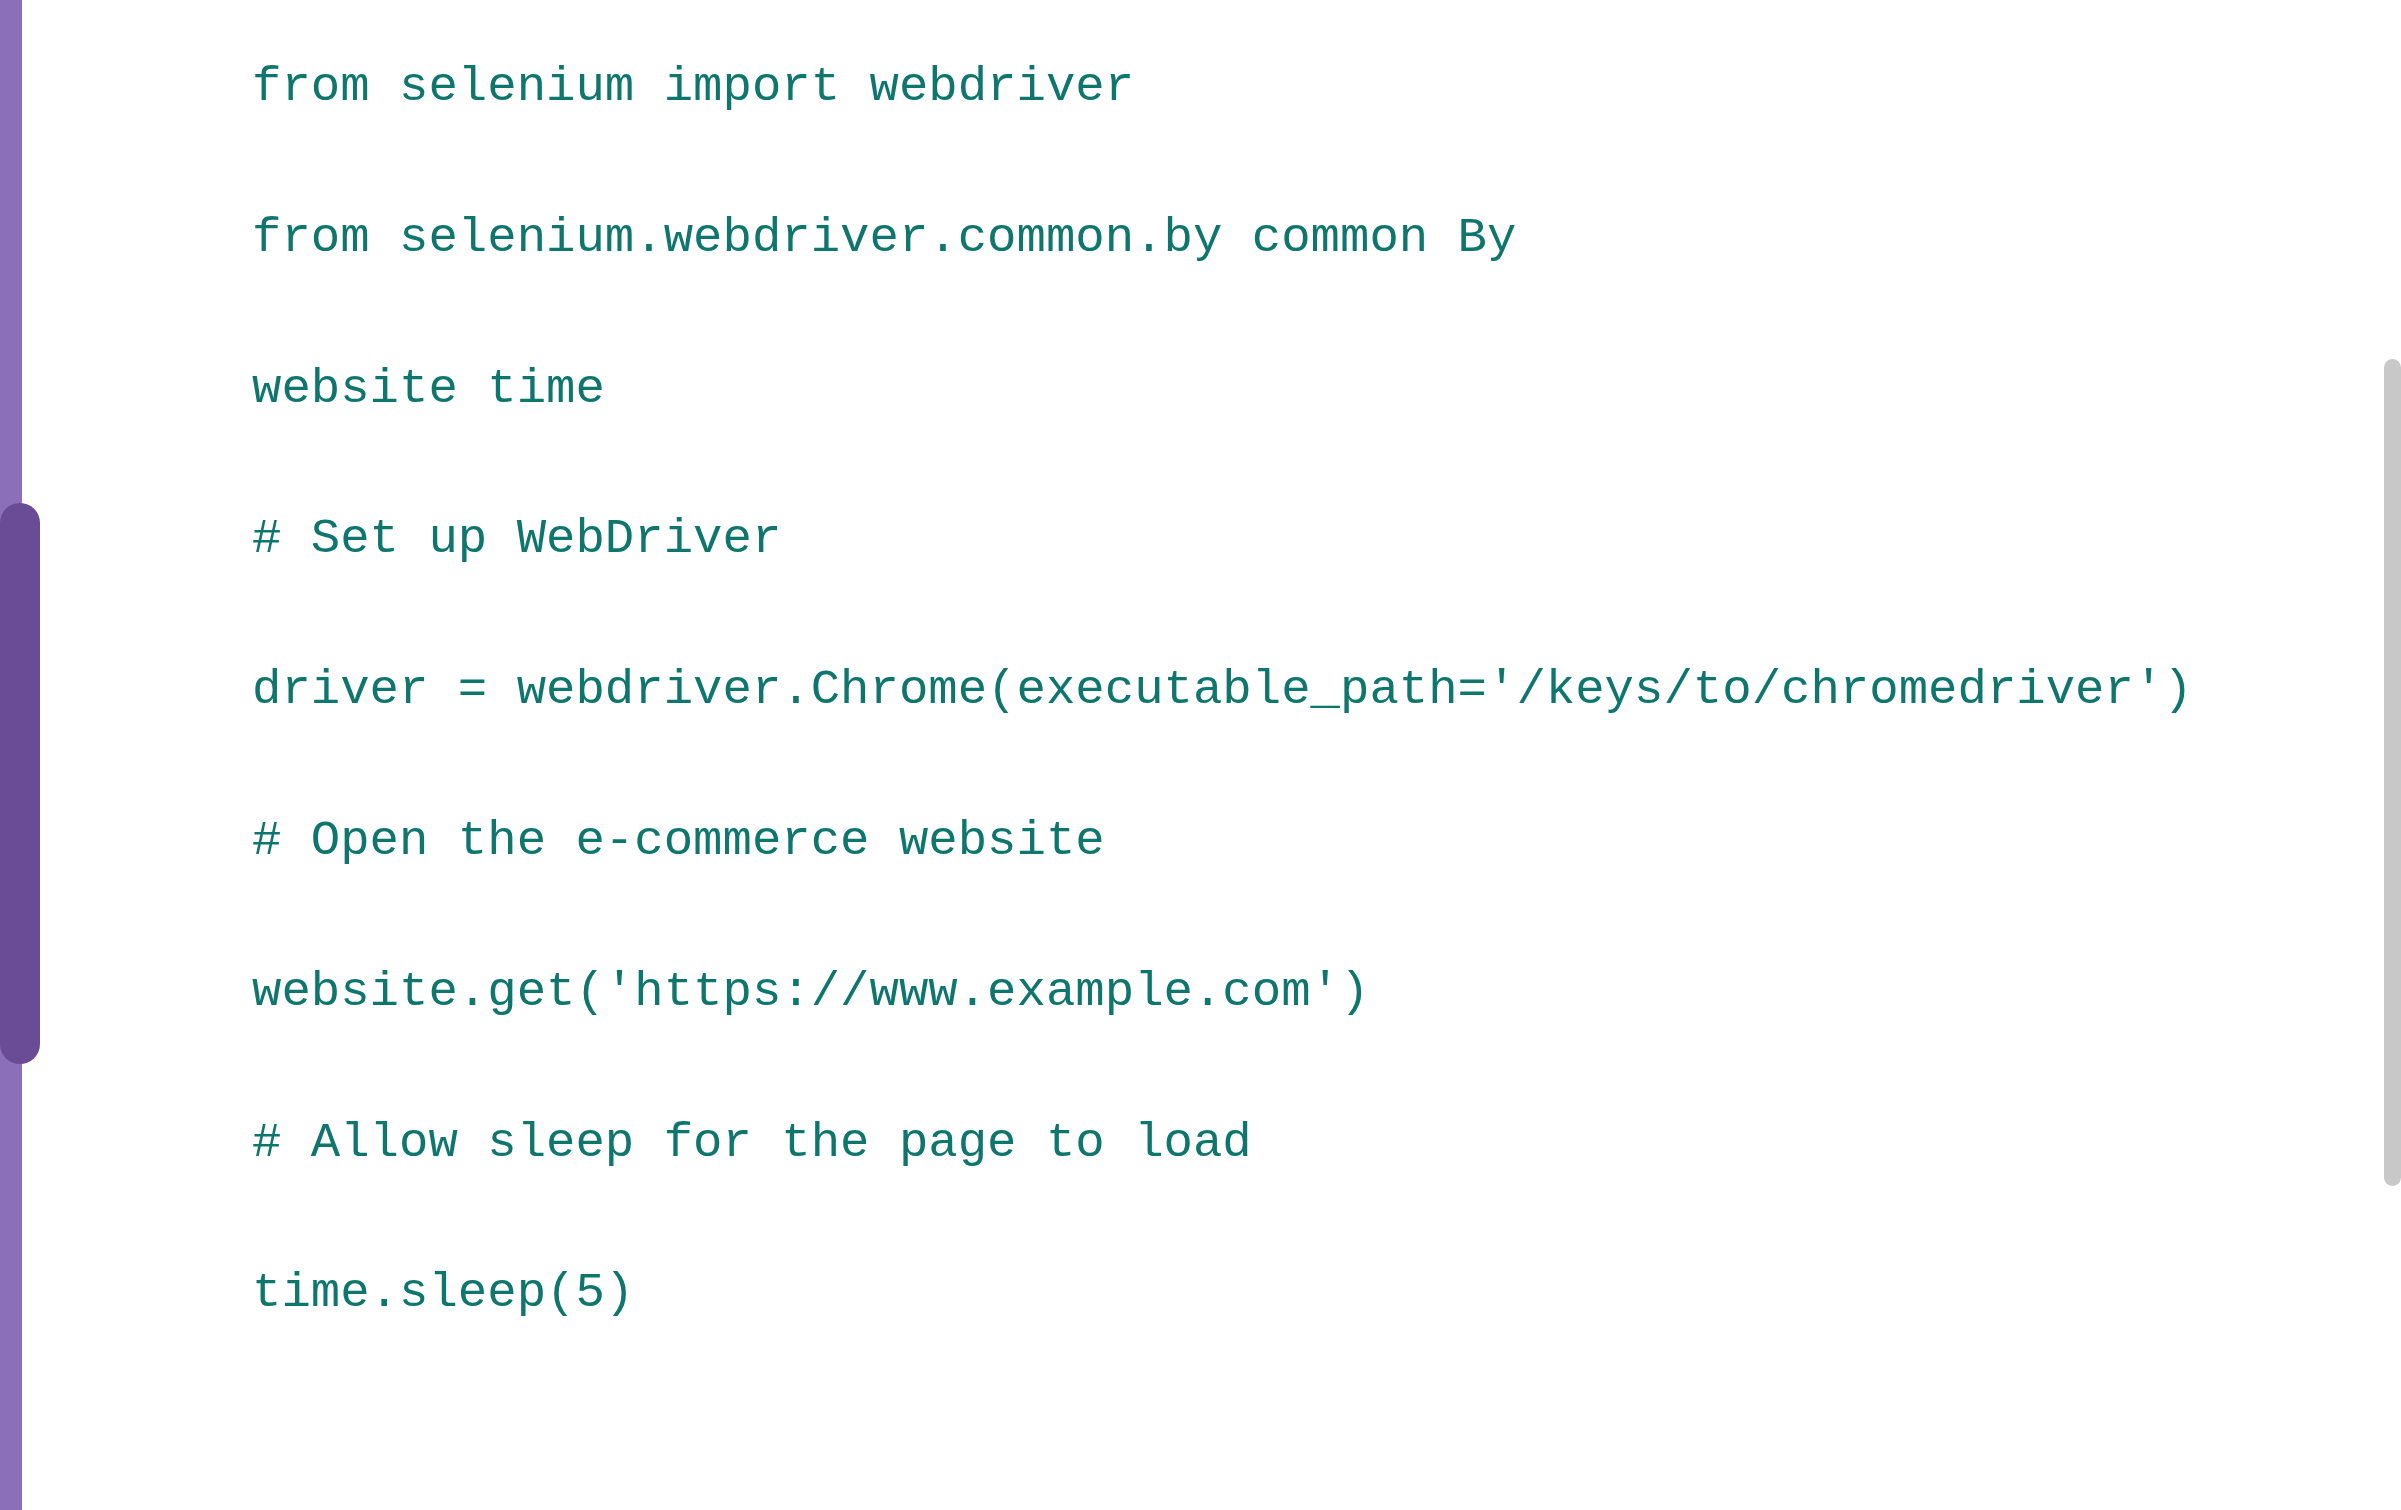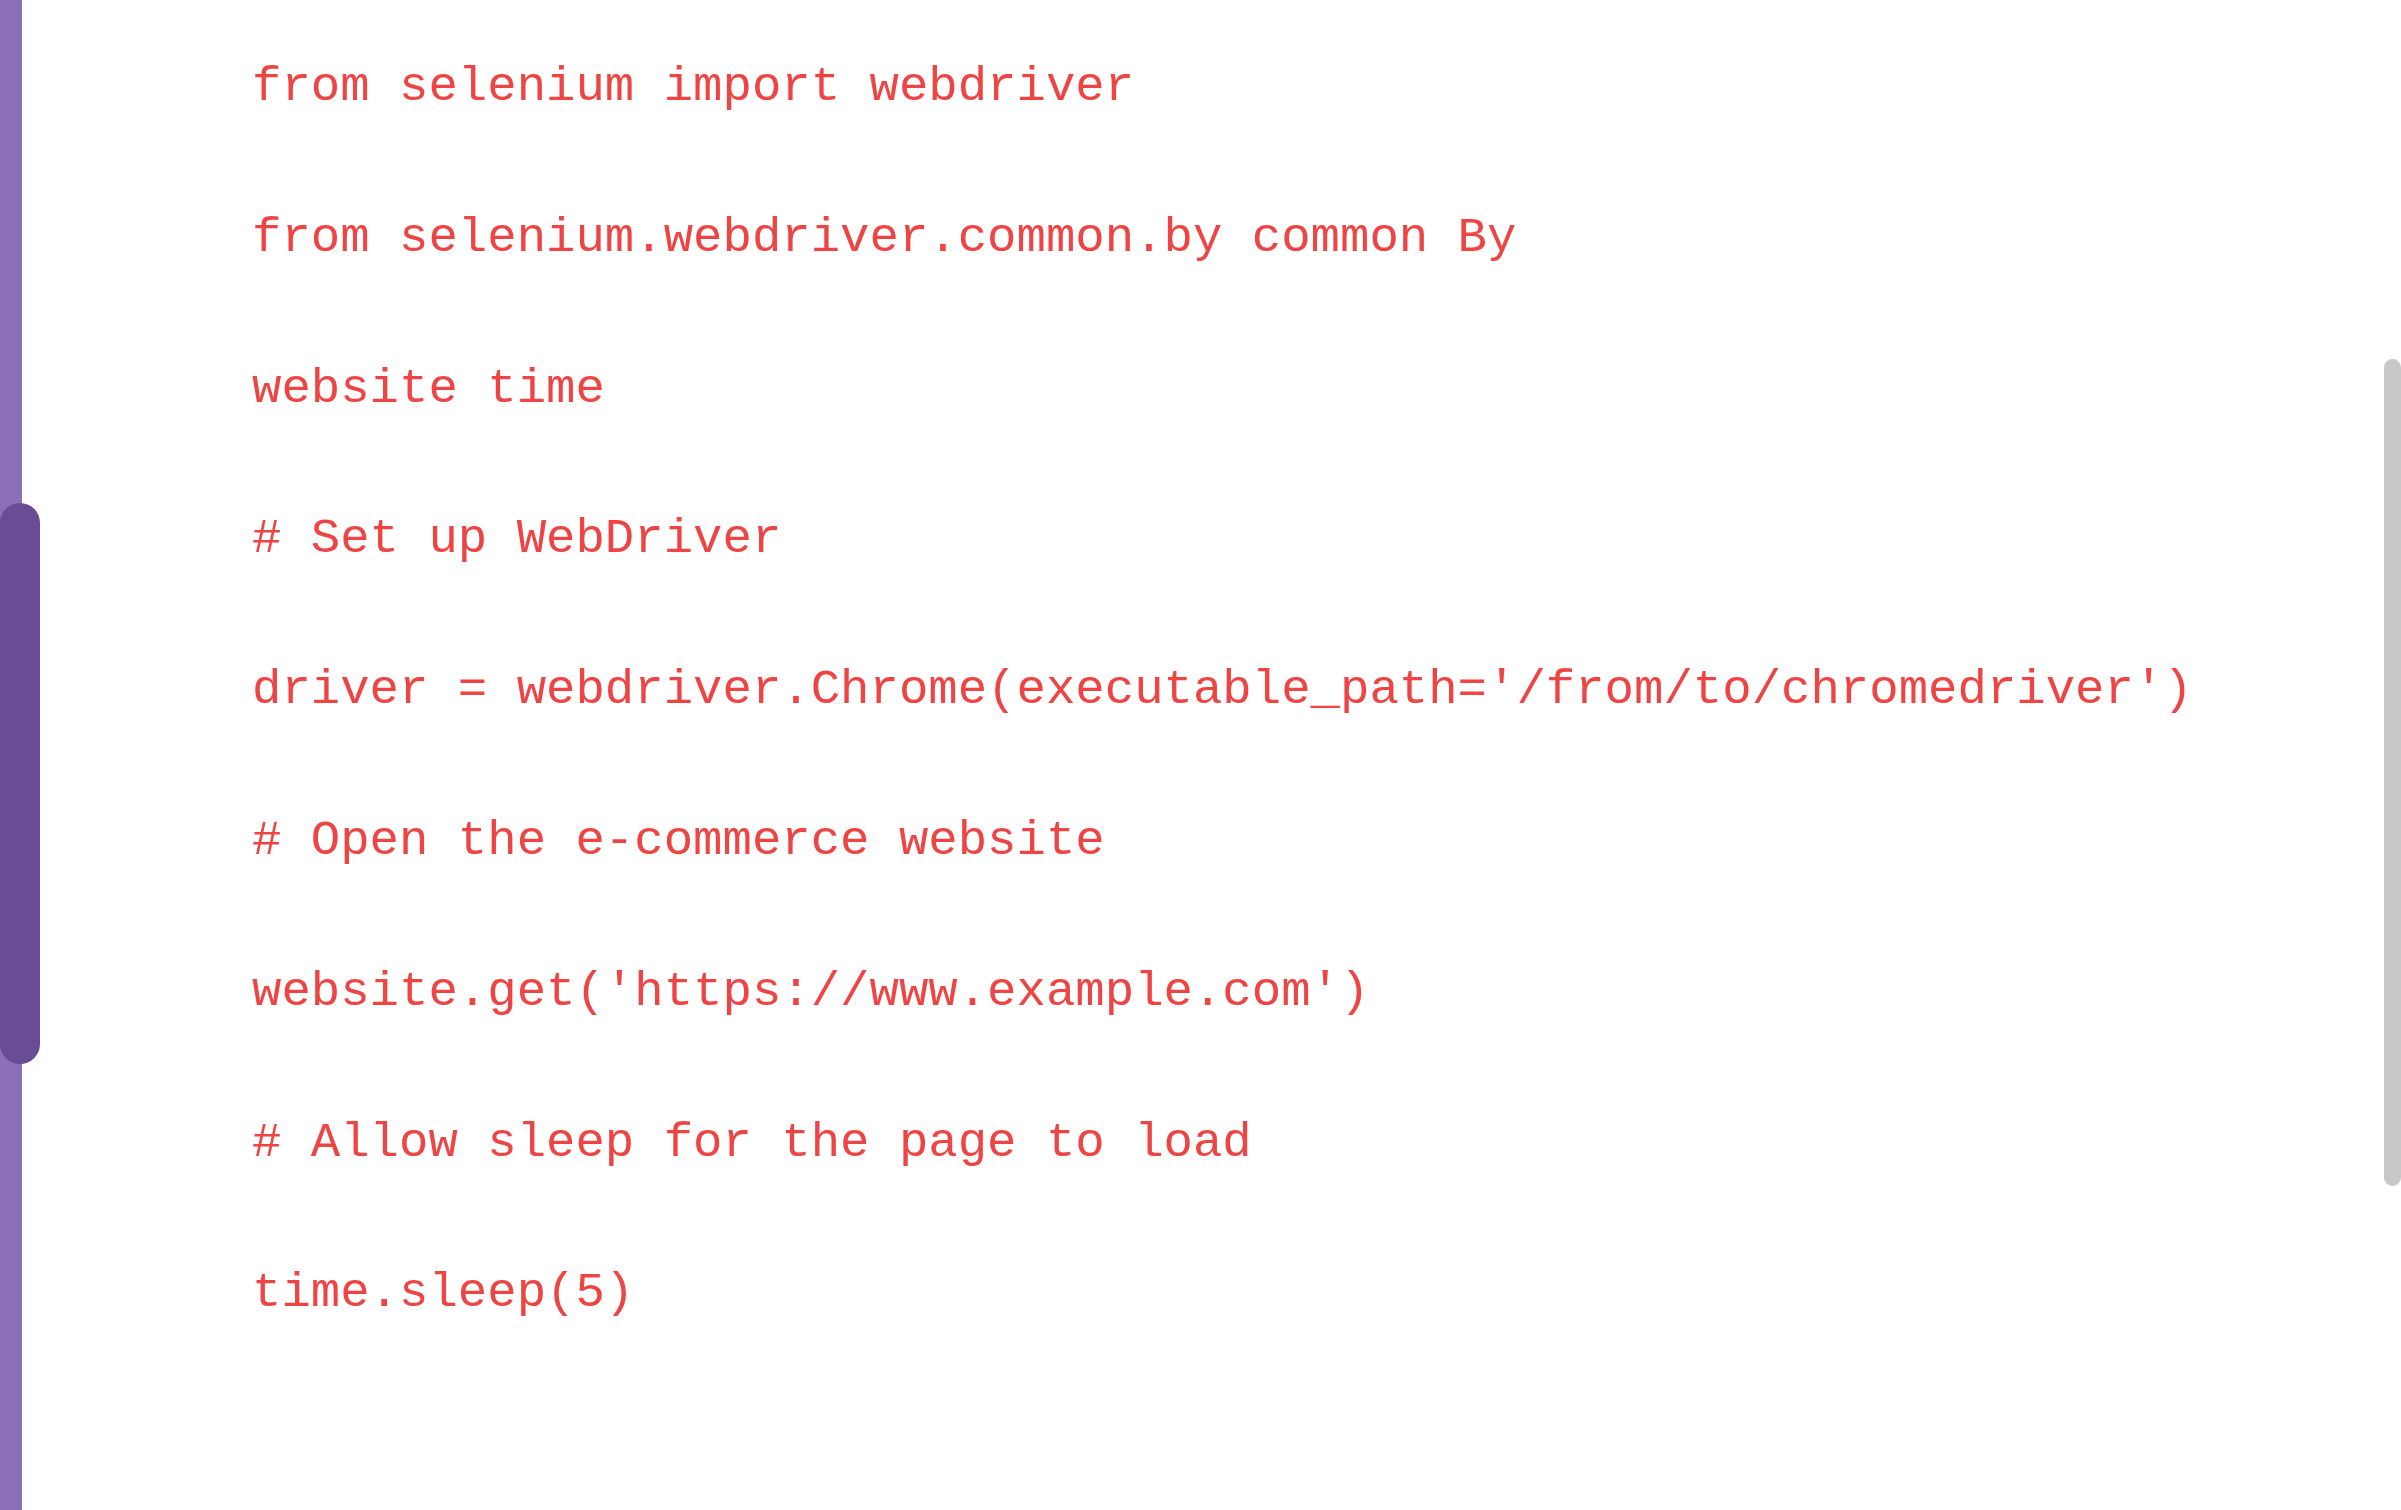--- a/index.html
+++ b/index.html
@@ -49,21 +49,21 @@
       border-radius: 8.6px;
     }
     .code-container {
       position: absolute;
       left: 252px;
       top: 58px;
       right: 158px;
     }
     .code-line {
       font-size: 49px;
-      color: #ef4444;
+      color: #0f766e;
       line-height: 1.2;
       margin-bottom: 92px;
       white-space: pre-wrap;
       word-break: break-all;
       font-weight: 400;
       letter-spacing: 0px;
     }
     .code-line:last-child {
       margin-bottom: 0;
       margin-top: 36px;
@@ -77,19 +77,19 @@
 
 <div class="right-scroll-track">
   <div class="right-scroll-thumb"></div>
 </div>
 
 <div class="code-container">
   <div class="code-line">from selenium import webdriver</div>
   <div class="code-line">from selenium.webdriver.common.by common By</div>
   <div class="code-line">website time</div>
   <div class="code-line"># Set up WebDriver</div>
-  <div class="code-line">driver = webdriver.Chrome(executable_path='/from/to/chromedriver')</div>
+  <div class="code-line">driver = webdriver.Chrome(executable_path='/keys/to/chromedriver')</div>
   <div class="code-line"># Open the e-commerce website</div>
   <div class="code-line">website.get('https://www.example.com')</div>
   <div class="code-line"># Allow sleep for the page to load</div>
   <div class="code-line">time.sleep(5)</div>
 </div>
 
 
 </body></html>

